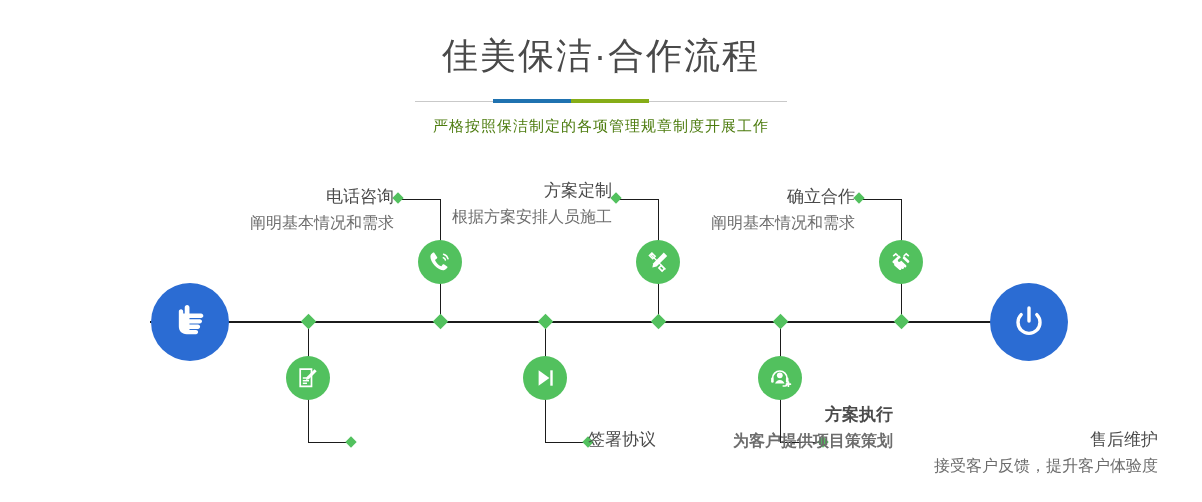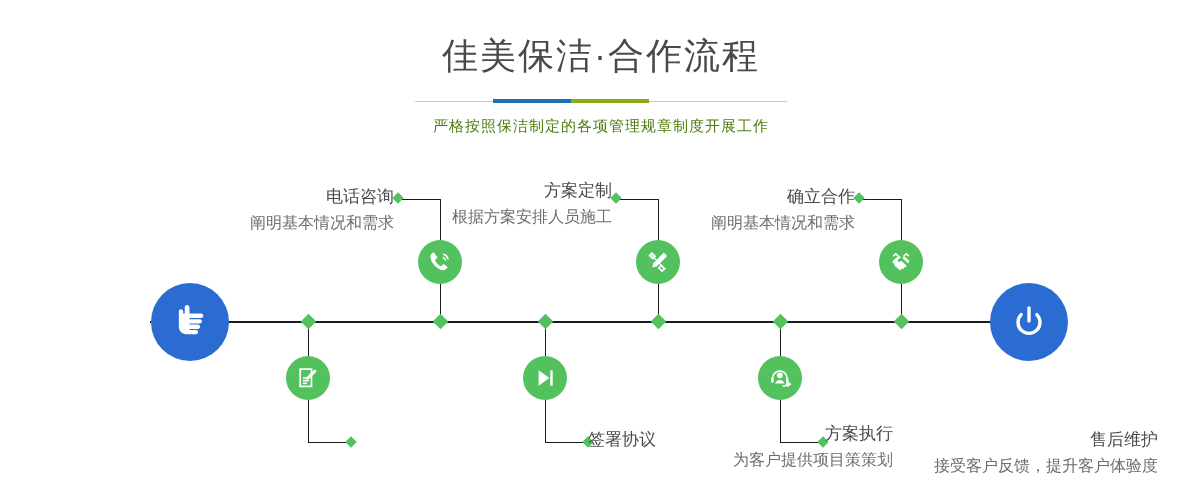--- a/index.html
+++ b/index.html
@@ -259,21 +259,21 @@
 
   <div class="node-icon" style="left:523px; top:356px;">
     <span>
       <svg width="26" height="26" viewBox="0 0 26 26">
         <path fill="#ffffff" d="M6.6 5.3L17.4 13 6.6 20.7z"></path>
         <rect fill="#ffffff" x="18.3" y="5.3" width="2.4" height="15.4"></rect>
       </svg>
     </span>
   </div>
 
-  <div class="label bot" style="left:593px; top:423px; width:300px;">
+  <div class="label bot" style="left:593px; top:404px; width:300px;font-weight:bold;">
     <div class="label-title">方案执行</div>
     <div class="label-desc">为客户提供项目策策划</div>
   </div>
 
   <div class="diamond" style="left:896px; top:316px;"></div>
   <div class="vline" style="left:901px; top:199px; height:122px;"></div>
   <div class="hline" style="left:860px; top:199px; width:42px;"></div>
   <div class="diamond" style="left:855px; top:194px; width:8px; height:8px;"></div>
 
   <div class="node-icon" style="left:879px; top:240px;">

